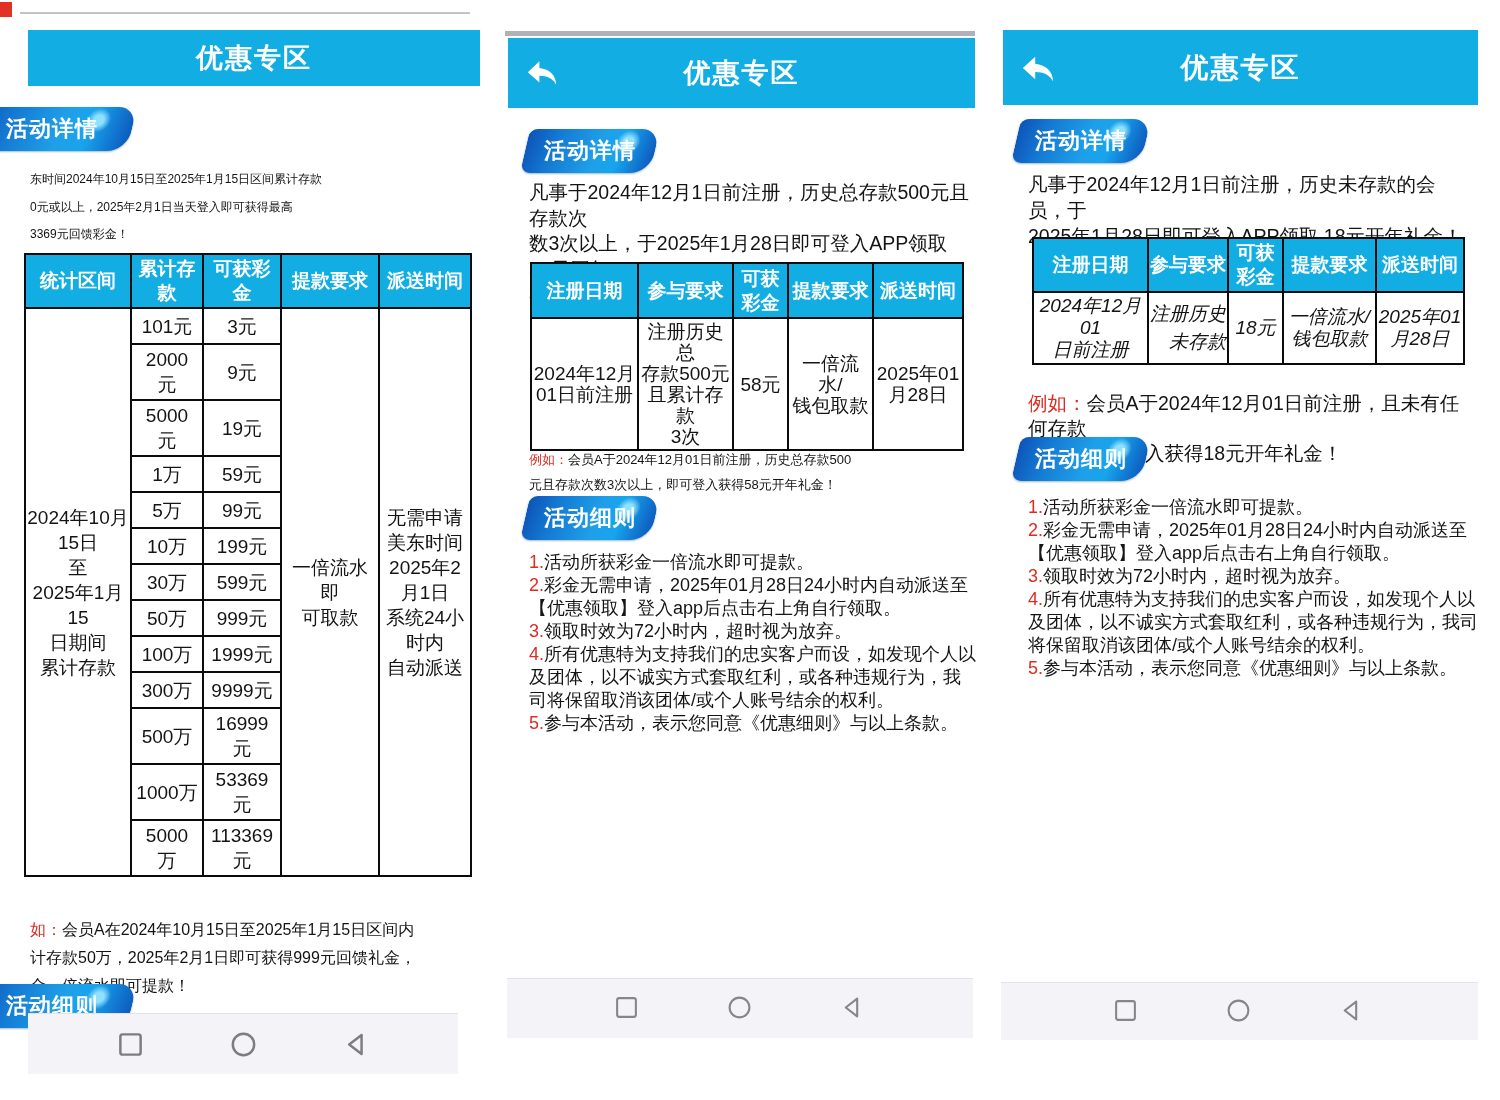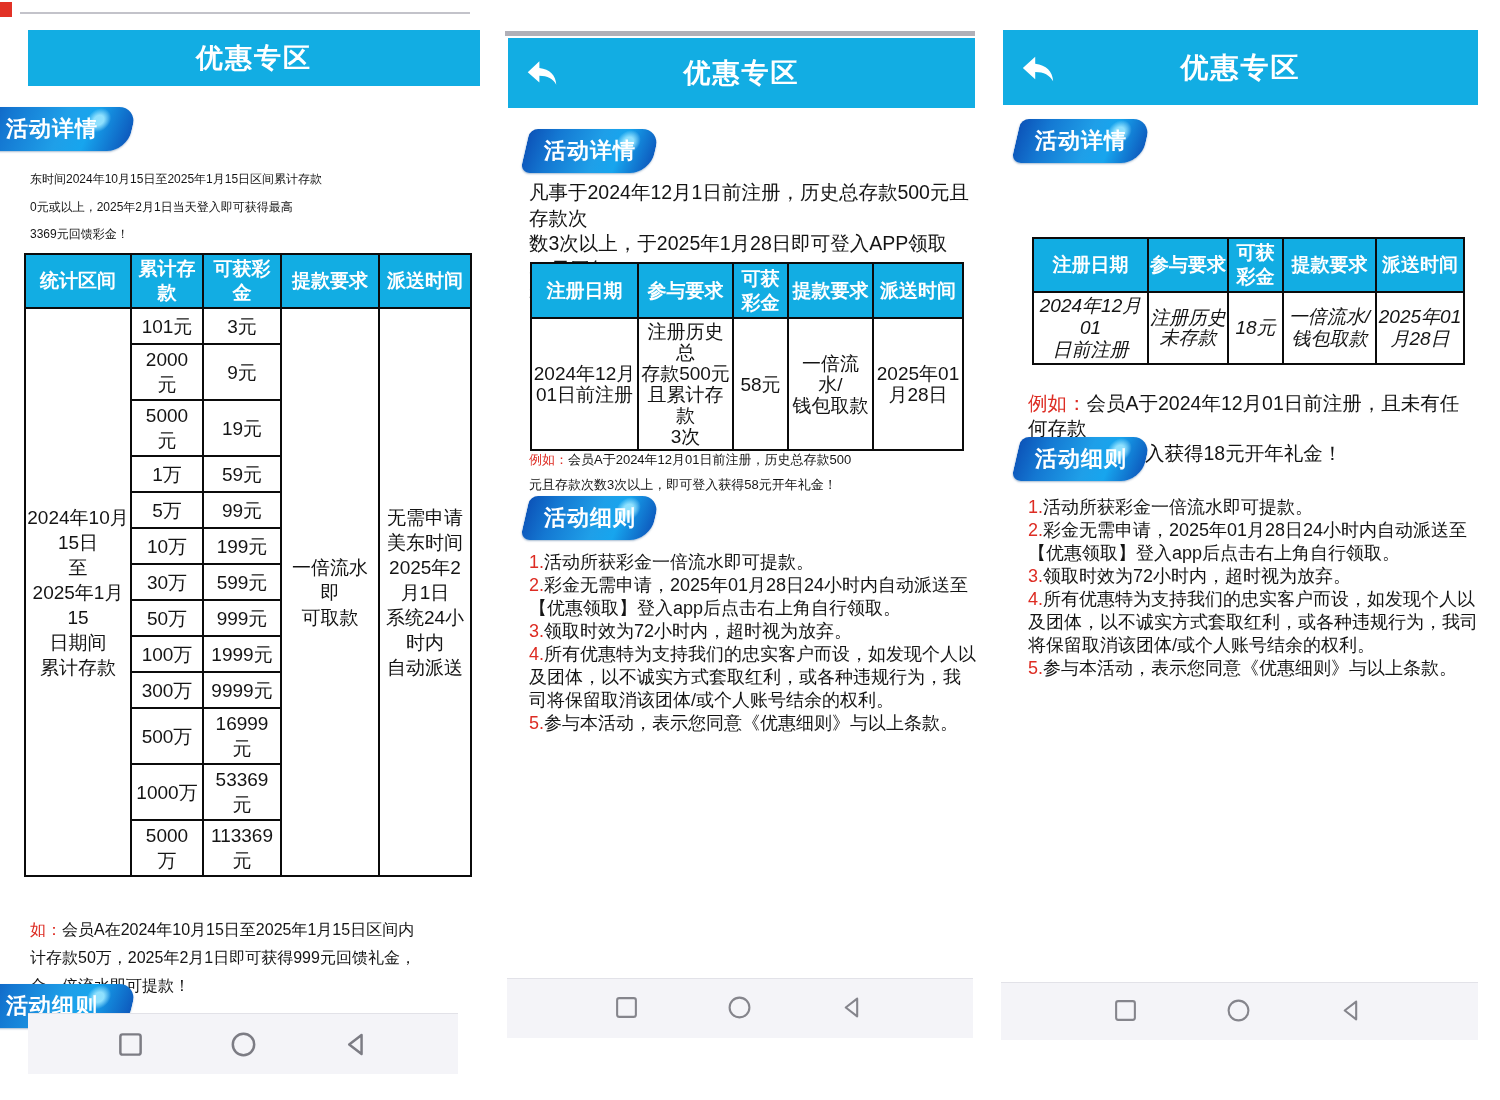--- a/index.html
+++ b/index.html
@@ -292,20 +292,22 @@
           <path d="M10.2 7.6 V3 L2.2 10.4 L10.2 17.6 V12.9 C15.8 12.9 19.6 14.9 21.8 19 C21.4 12.6 17.4 8.4 10.2 7.6 Z" fill="#ffffff"></path>
         </svg>
     </div>
     <div class="title" style="font-size:28px;">优惠专区</div>
   </div>
 
   <div class="badge" style="left:16px;top:119px;width:130px;">
     <span>活动详情</span>
   </div>
 
+  <div class="para" style="left:28px;top:171px;width:444px;font-size:19.5px;line-height:26px;">凡事于2024年12月1日前注册，历史未存款的会员，于
+2025年1月28日即可登入APP领取 18元开年礼金！</div>
 
   <table class="promo" style="left:32px;top:237px;width:431px;">
     <colgroup>
         <col style="width:115px">
         <col style="width:80px">
         <col style="width:55px">
         <col style="width:93px">
         <col style="width:88px">
       </colgroup>
     <tbody>
@@ -313,21 +315,21 @@
       <th>注册日期</th>
       <th>参与要求</th>
       <th>可获
 彩金</th>
       <th>提款要求</th>
       <th>派送时间</th>
     </tr>
     <tr style="height:53px;font-style:italic;">
       <td style="line-height:22px;">2024年12月01
 日前注册</td>
-      <td style="line-height:20px;">注册历史
+      <td style="line-height:28px;text-align:right;">注册历史
 未存款</td>
       <td style="line-height:22px;">18元</td>
       <td style="line-height:22px;">一倍流水/
 钱包取款</td>
       <td style="line-height:22px;">2025年01
 月28日</td>
     </tr>
   </tbody>
     </table>
 

